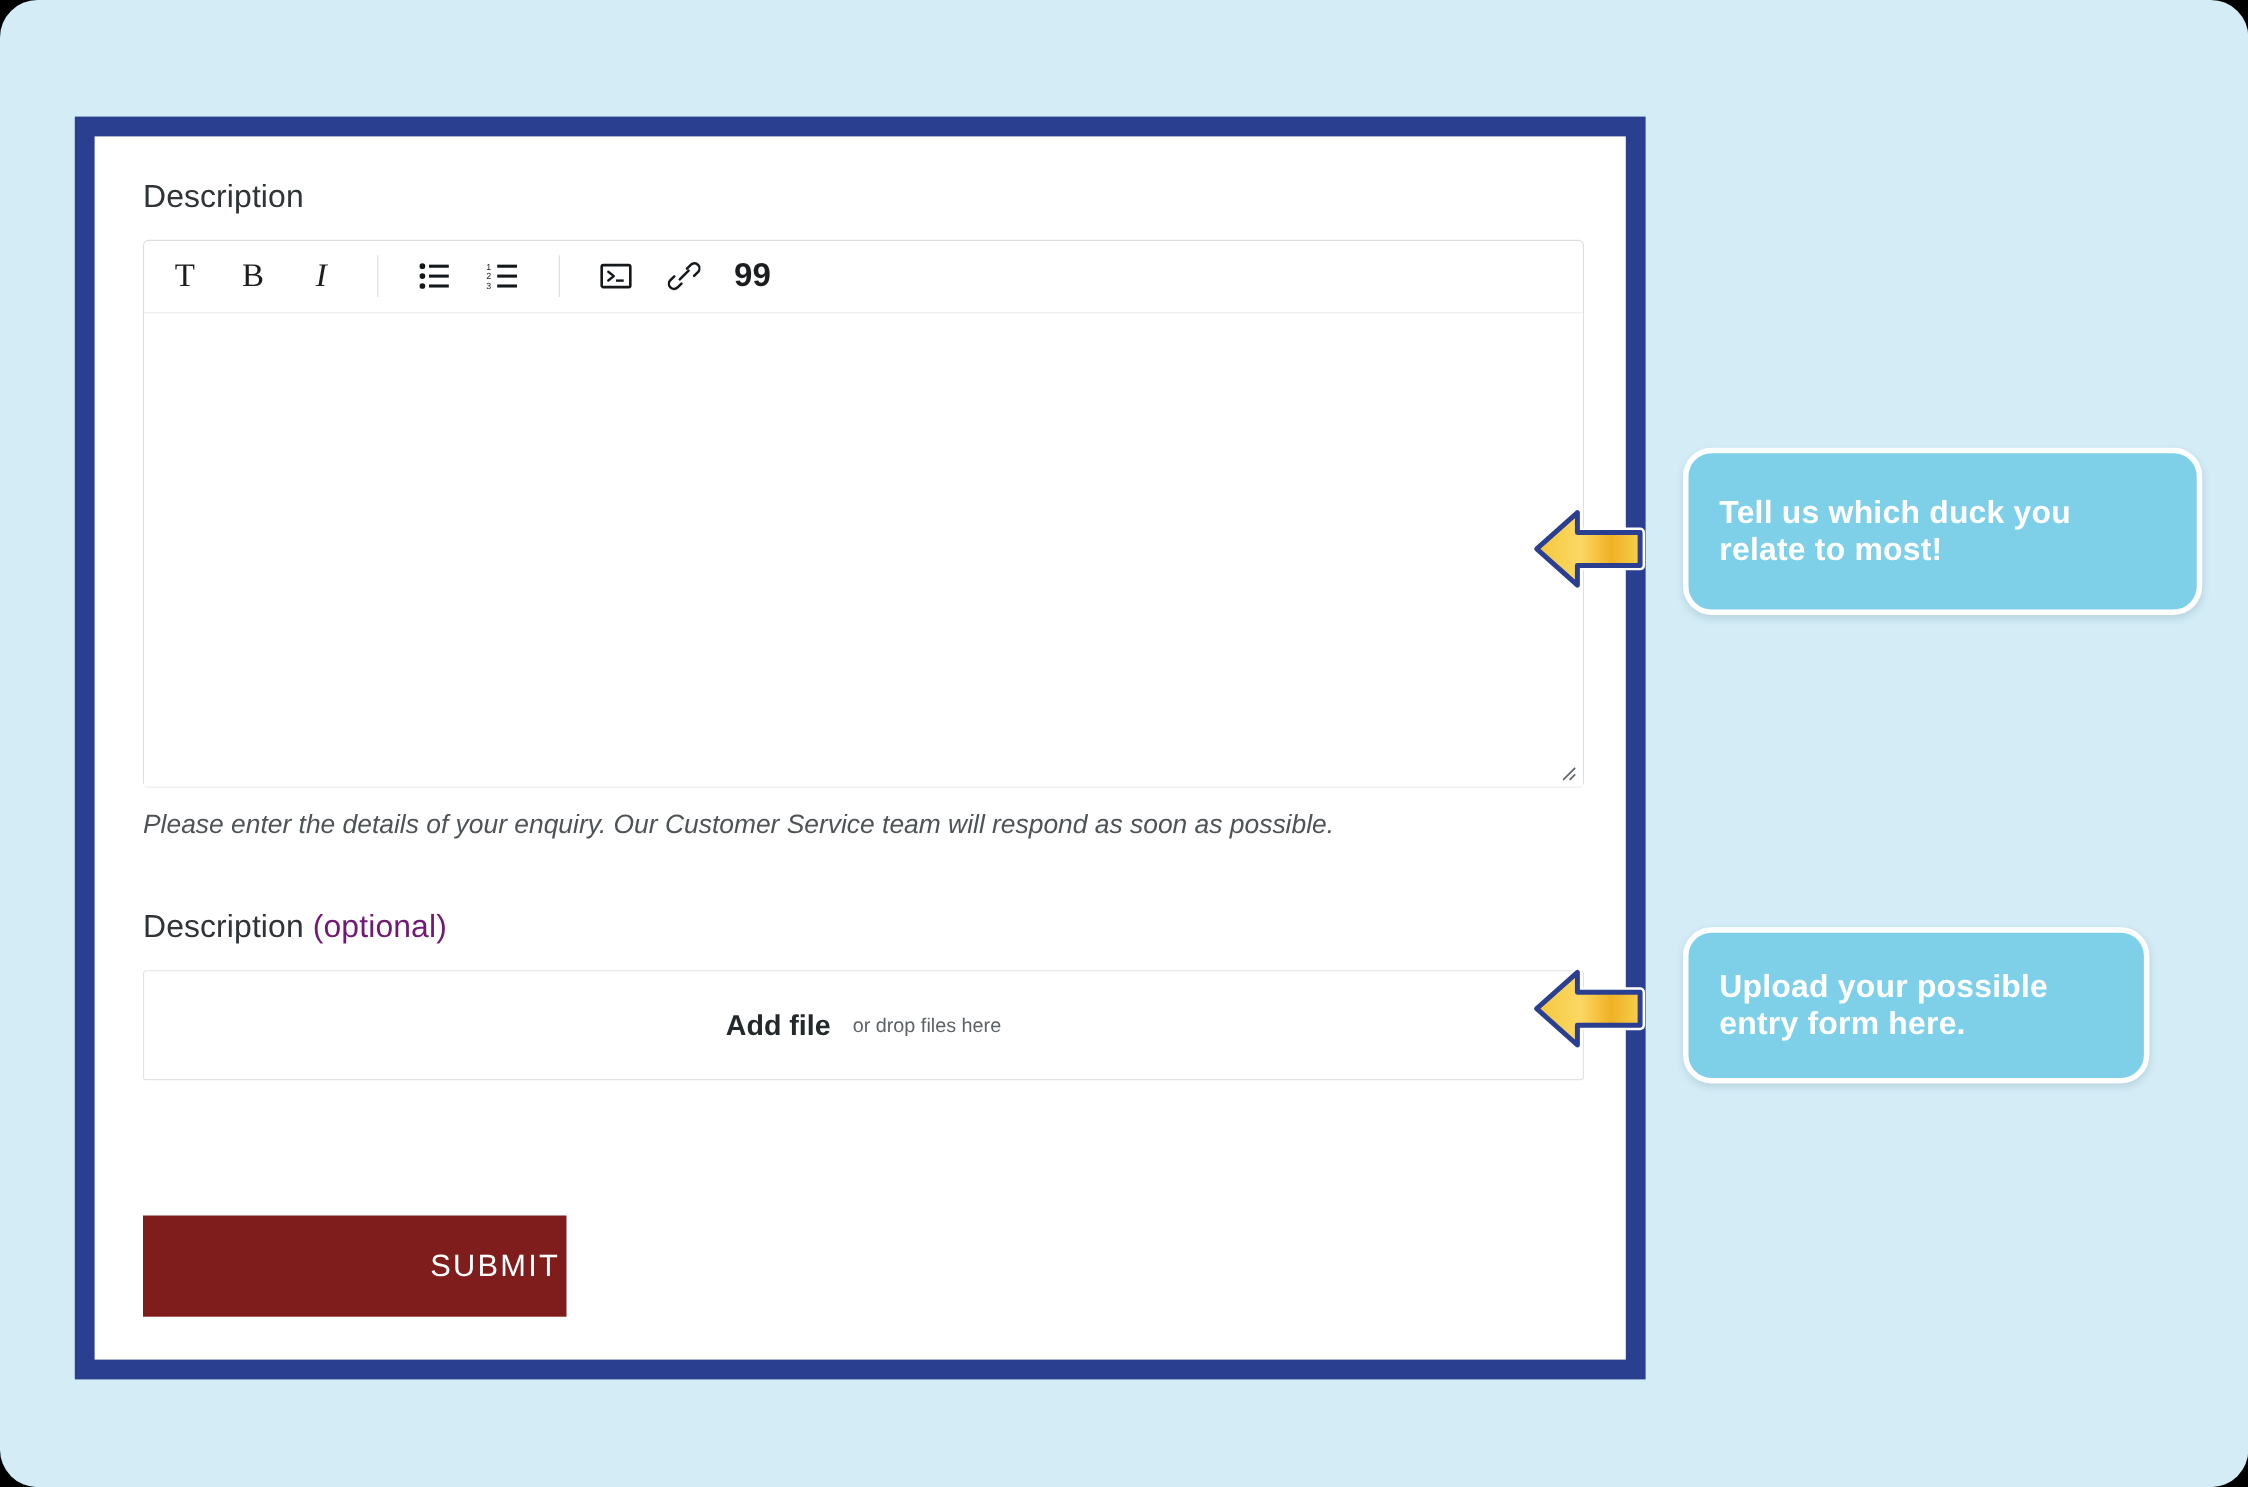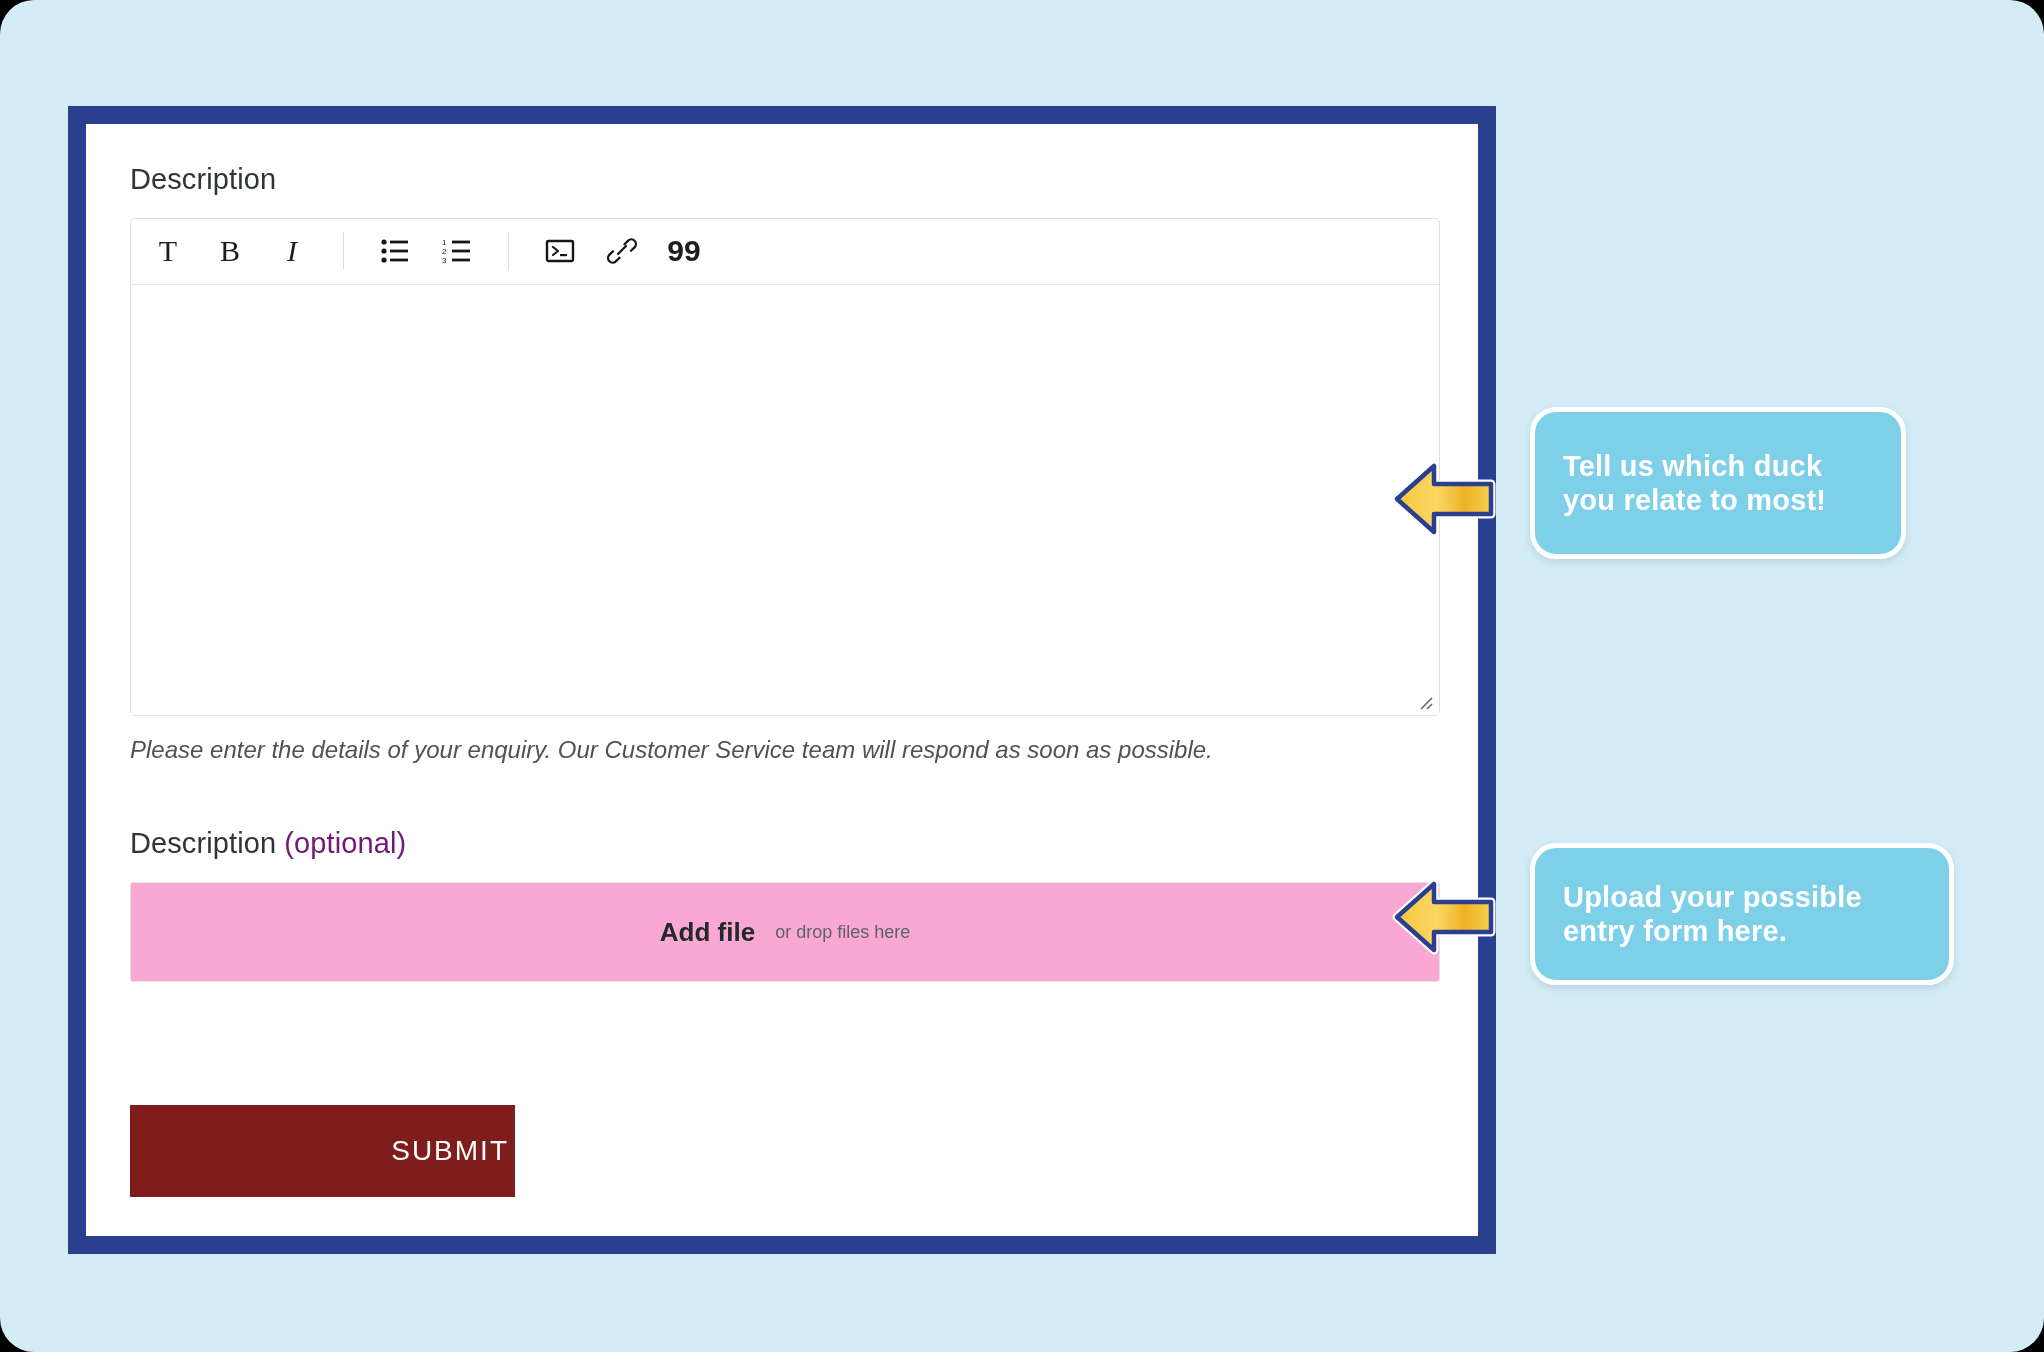--- a/index.html
+++ b/index.html
@@ -146,21 +146,21 @@
   .attach-block {
     margin-top: 62px;
   }
   .dropzone {
     border: 1px solid #e0e3e6;
     border-radius: 3px;
     height: 98px;
     display: flex;
     align-items: center;
     justify-content: center;
-    background: #f9a8d4;
+    background: #ffffff;
     cursor: pointer;
   }
   .dropzone .add-file {
     font-size: 26px;
     font-weight: bold;
     color: #23282b;
   }
   .dropzone .drop-rest {
     font-size: 18px;
     color: #5d6367;
@@ -199,21 +199,21 @@
     font-size: 29px;
     line-height: 1.18;
     letter-spacing: .2px;
     display: flex;
     align-items: center;
     padding: 0 28px;
     box-shadow: 0 3px 7px rgba(90,130,150,0.22);
   }
 
   #callout1-arrow { left: 1392px; top: 460px; }
-  #callout1-bubble { left: 1530px; top: 407px; width: 376px; height: 152px; }
+  #callout1-bubble { left: 1530px; top: 407px; width: 472px; height: 152px; }
 
   #callout2-arrow { left: 1392px; top: 878px; }
   #callout2-bubble { left: 1530px; top: 843px; width: 424px; height: 142px; }
 </style>
 </head>
 <body>
 
 <div id="page">
 
   <div class="navy-frame"></div>

